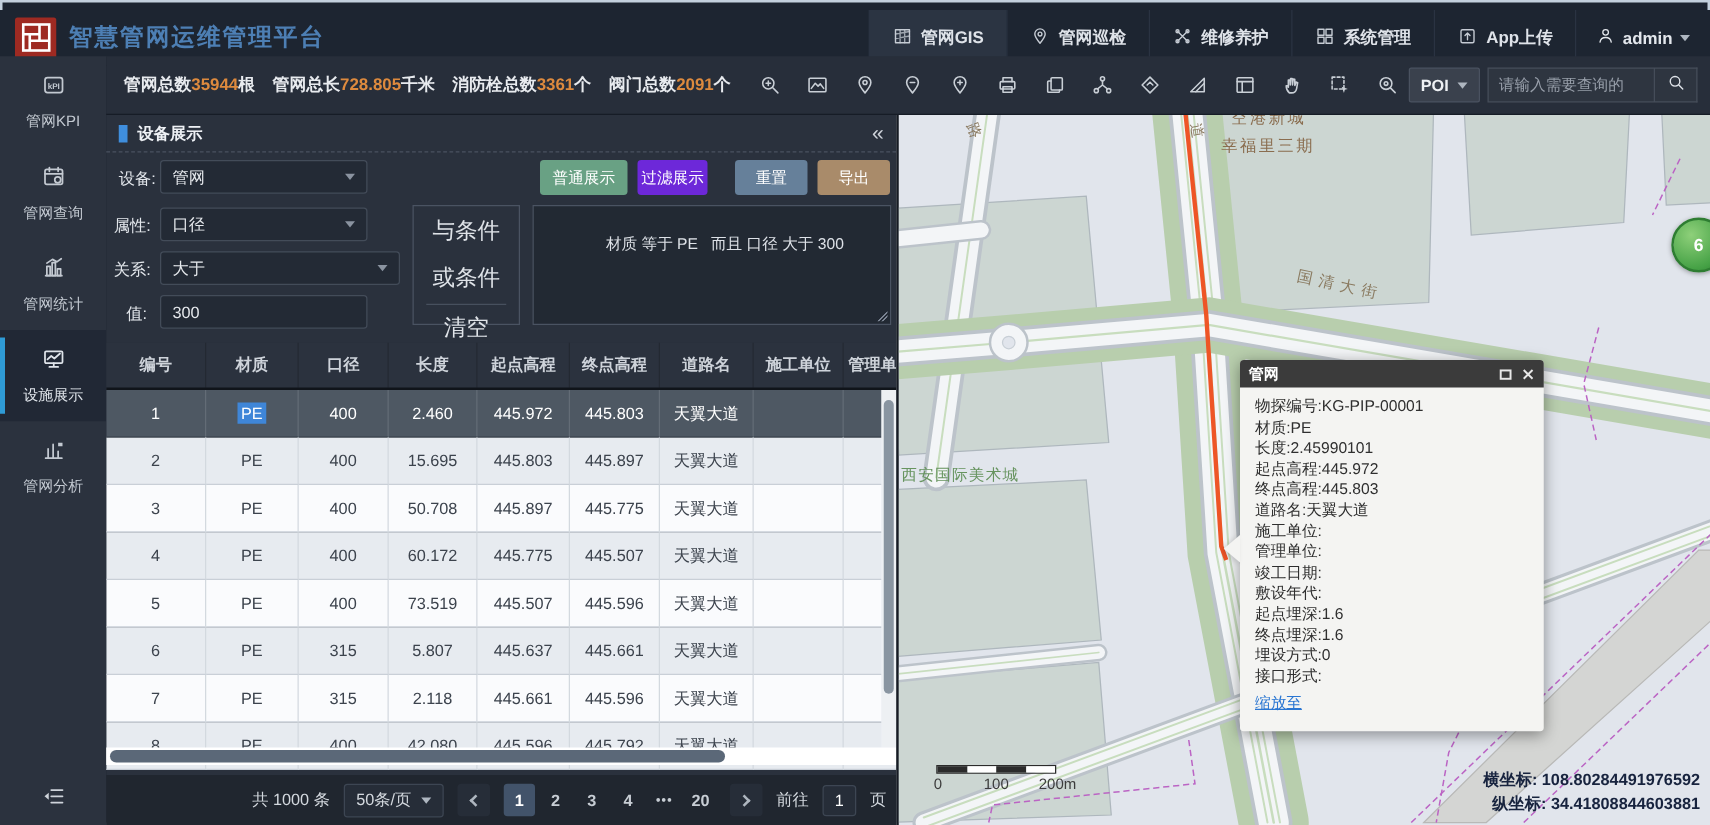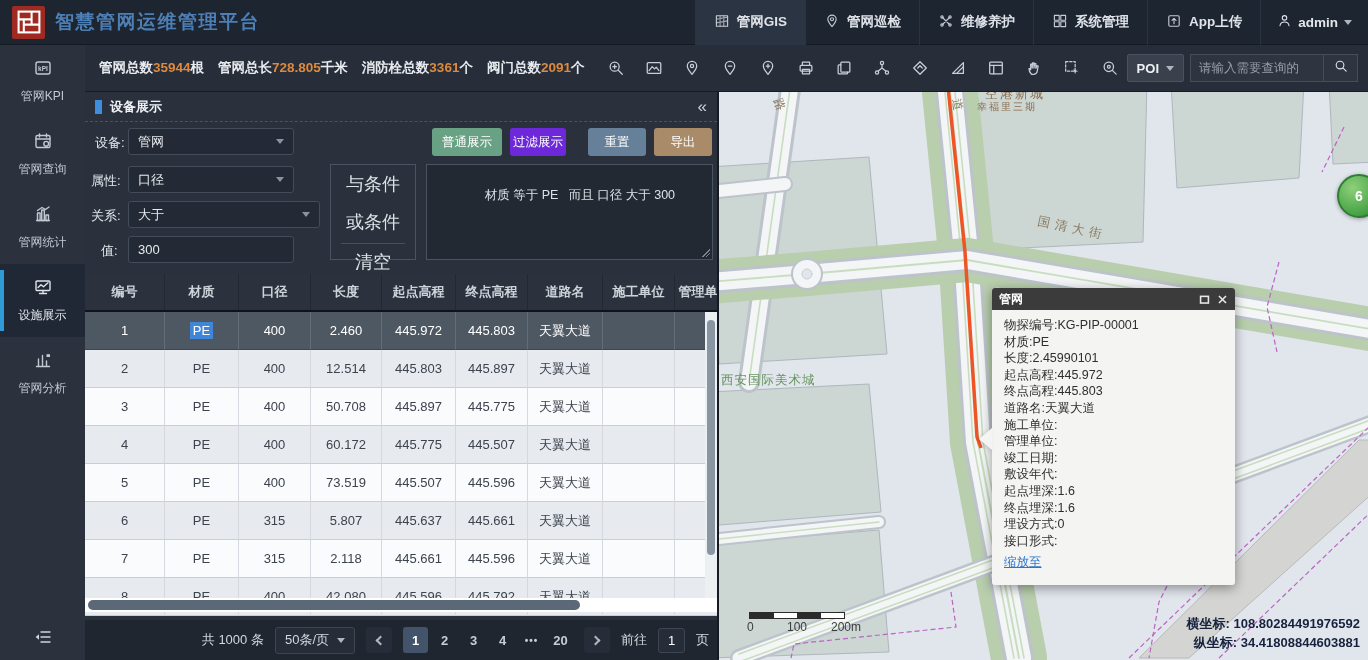--- a/index.html
+++ b/index.html
@@ -2,21 +2,21 @@
 <html><head>
 <meta charset="utf-8">
 <style>
   * { margin:0; padding:0; box-sizing:border-box; }
   html,body { background:#0b0f14; }
   body { font-family:"Liberation Sans","DejaVu Sans",sans-serif; }
   .screen { position:relative; width:1368px; height:660px; background:#1c2431; overflow:hidden;
             outline:2px solid #c2cfdd; outline-offset:-2px; }
 
   
-  .header { position:absolute; left:0; top:0; width:1368px; height:45px; background:#1d2531;
+  .header { position:absolute; left:0; top:8px; width:1368px; height:45px; background:#1d2531;
             display:flex; align-items:center; border-bottom:1px solid #141a24; }
   .logo { width:33px; height:33px; margin:0 10px 0 12px; background:#9e2a22; border-radius:2px;
           display:flex; align-items:center; justify-content:center; }
   .logo svg { display:block; }
   .app-title { font-size:19px; font-weight:bold; color:#4d7fb4; letter-spacing:1.5px; }
   .topnav { margin-left:auto; display:flex; align-items:stretch; height:45px; }
   .nav-item { display:flex; align-items:center; gap:7px; padding:0 18px; color:#dfe3e9; font-size:13.5px;
               font-weight:bold; cursor:pointer; border-left:1px solid #2a3342; }
   .nav-item.active { background:#2b3442; }
   .nav-item svg { color:#c6ccd4; }
@@ -436,21 +436,21 @@
           <div class="cell" style="width: 74px;">445.972</div>
           <div class="cell" style="width: 72px;">445.803</div>
           <div class="cell" style="width: 75px;">天翼大道</div>
           <div class="cell" style="width: 72px;"></div>
           <div class="cell" style="width: 60px;"></div>
         </div>
         <div class="tbl-row even">
           <div class="cell" style="width: 80px;">2</div>
           <div class="cell" style="width: 74px;">PE</div>
           <div class="cell" style="width: 72px;">400</div>
-          <div class="cell" style="width: 71px;">12.514</div>
+          <div class="cell" style="width: 71px;">15.695</div>
           <div class="cell" style="width: 74px;">445.803</div>
           <div class="cell" style="width: 72px;">445.897</div>
           <div class="cell" style="width: 75px;">天翼大道</div>
           <div class="cell" style="width: 72px;"></div>
           <div class="cell" style="width: 60px;"></div>
         </div>
         <div class="tbl-row odd">
           <div class="cell" style="width: 80px;">3</div>
           <div class="cell" style="width: 74px;">PE</div>
           <div class="cell" style="width: 72px;">400</div>
@@ -605,21 +605,21 @@
         <path d="M232 500 L237 535 L75 552 L72 566"></path>
         <path d="M410 566 L650 335"></path>
         <path d="M500 566 L657 415"></path>
         <path d="M625 35 L603 80"></path>
       </g>
 
       <path d="M229 -5 L246 160 L258 345 L262 356" fill="none" stroke="#ee5526" stroke-width="3.5"></path>
     </svg>
 
     <div class="maplabel" style="left:266px; top:-7px; color:#8a6d4f; font-size:13px; letter-spacing:2px">空港新城</div>
-    <div class="maplabel" style="left:258px; top:8px;  color:#8a6d4f; font-size:10px; letter-spacing:2px">幸福里三期</div>
+    <div class="maplabel" style="left:258px; top:16px;  color:#8a6d4f; font-size:13px; letter-spacing:2px">幸福里三期</div>
     <div class="maplabel" style="left:318px; top:128px; color:#8a7a60; font-size:12.5px; letter-spacing:5px; transform:rotate(12deg)">国清大街</div>
     <div class="maplabel" style="left:2px; top:280px; color:#67945f; font-size:12.5px; letter-spacing:1px">西安国际美术城</div>
     <div class="maplabel" style="left:54px; top:4px; color:#8a7a60; font-size:12px; transform:rotate(70deg)">路</div>
     <div class="maplabel" style="left:232px; top:4px; color:#8a7a60; font-size:12px; transform:rotate(80deg)">道</div>
 
     <div class="cluster" style="left:618px; top:82px">6</div>
 
     <div class="scalebar">
       <div class="bar">
         <div class="seg" style="background:#2b2b2b"></div>

